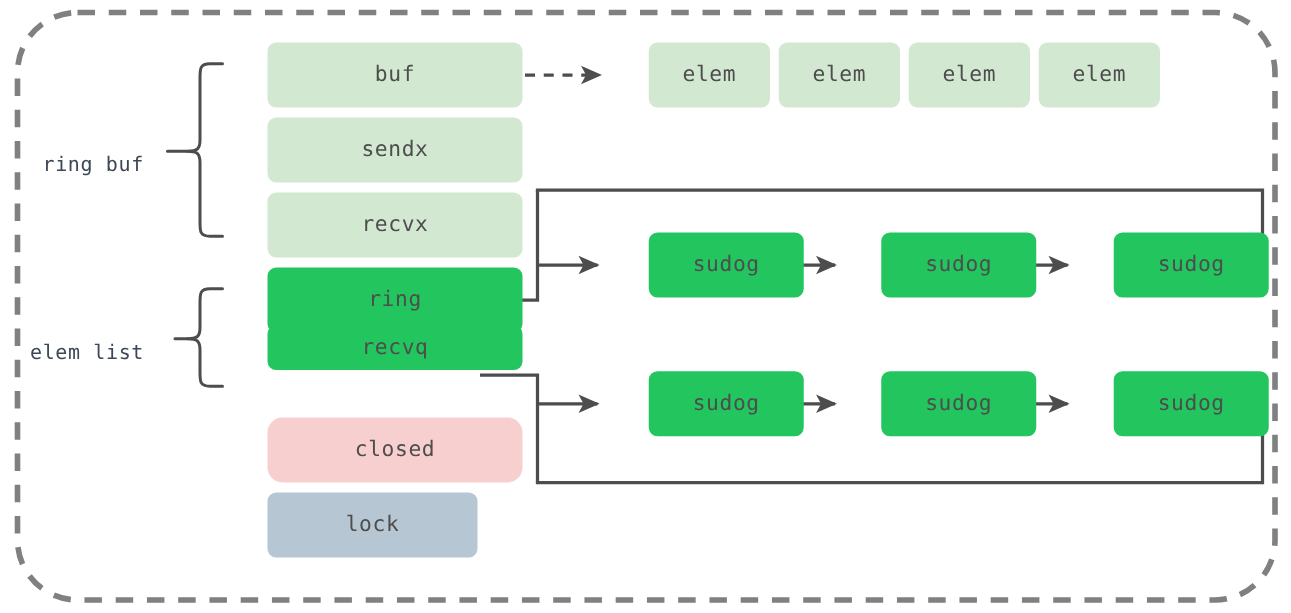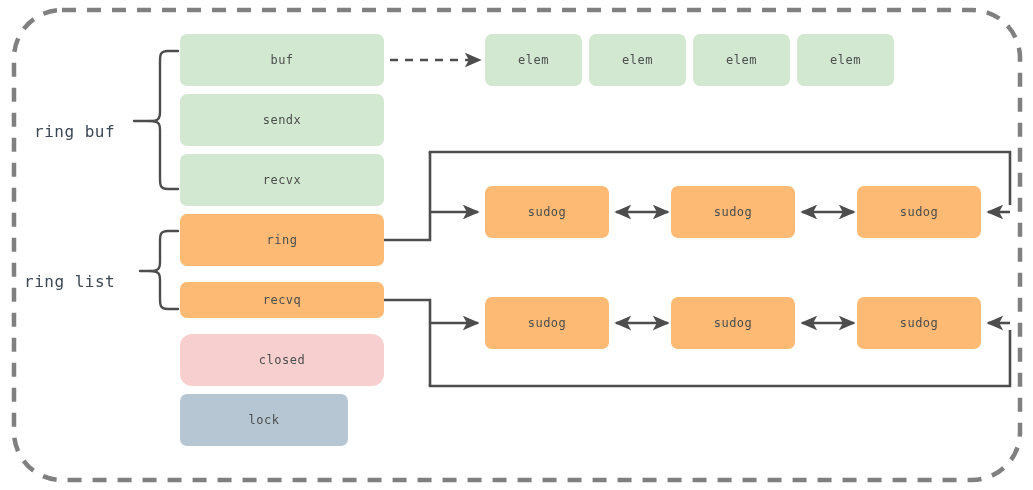--- a/index.html
+++ b/index.html
@@ -26,28 +26,29 @@
     height: 490px;
   }
   .node {
     position: absolute;
     display: flex;
     align-items: center;
     justify-content: center;
     border-radius: 7px;
     color: #4d4d4d;
     font-family: "DejaVu Sans Mono", "Liberation Mono", monospace;
-    font-size: 12px;
+    font-size: 17px;
     letter-spacing: 0.5px;
     white-space: nowrap;
     box-sizing: border-box;
     z-index: 3;
+    margin-left: 34px;
   }
   .field-green  { background: #d2e8d1; }
-  .field-orange { background: #fdba74; }
+  .field-orange { background: #22c55e; }
   .field-pink   { background: #f7cfcf; border-radius: 12px; }
   .field-blue   { background: #b6c7d3; }
   .brace-label {
     position: absolute;
     color: #3d4756;
     font-family: "DejaVu Sans Mono", "Liberation Mono", monospace;
     font-size: 16px;
     letter-spacing: 0.5px;
     white-space: nowrap;
     z-index: 3;
@@ -114,31 +115,31 @@
     <line x1="1010" y1="323" x2="988" y2="323" stroke="#4d4d4d" stroke-width="2.6" marker-end="url(#arrow-r)"></line>
 
     <line x1="430" y1="323" x2="478" y2="323" stroke="#4d4d4d" stroke-width="2.6" marker-end="url(#arrow-r)"></line>
 
     <line x1="616" y1="323" x2="668" y2="323" stroke="#4d4d4d" stroke-width="2.6" marker-start="url(#arrow-l)" marker-end="url(#arrow-r)"></line>
 
     <line x1="802" y1="323" x2="854" y2="323" stroke="#4d4d4d" stroke-width="2.6" marker-start="url(#arrow-l)" marker-end="url(#arrow-r)"></line>
   </svg>
 
   <div class="brace-label" style="left:34px; top:110px;">ring buf</div>
-  <div class="brace-label" style="left:24px; top:260px;">ring list</div>
+  <div class="brace-label" style="left:24px; top:260px;">elem list</div>
 
   <div class="node field-green" style="left:180px; top:34px;  width:204px; height:52px;">buf</div>
 
   <div class="node field-green" style="left:180px; top:154px; width:204px; height:52px;">recvx</div>
 
   <div class="node field-green" style="left:180px; top:94px;  width:204px; height:52px;">sendx</div>
 
   <div class="node field-orange" style="left:180px; top:214px; width:204px; height:52px;">ring</div>
 
-  <div class="node field-orange" style="left:180px; top:282px; width:204px; height:36px;">recvq</div>
+  <div class="node field-orange" style="left:180px; top:260px; width:204px; height:36px;">recvq</div>
 
   <div class="node field-pink" style="left:180px; top:334px; width:204px; height:52px;">closed</div>
 
   <div class="node field-blue" style="left:180px; top:394px; width:168px; height:52px;">lock</div>
 
   <div class="node field-green" style="left:485px; top:34px; width:97px; height:52px;">elem</div>
   <div class="node field-green" style="left:589px; top:34px; width:97px; height:52px;">elem</div>
   <div class="node field-green" style="left:693px; top:34px; width:97px; height:52px;">elem</div>
   <div class="node field-green" style="left:797px; top:34px; width:97px; height:52px;">elem</div>
 

